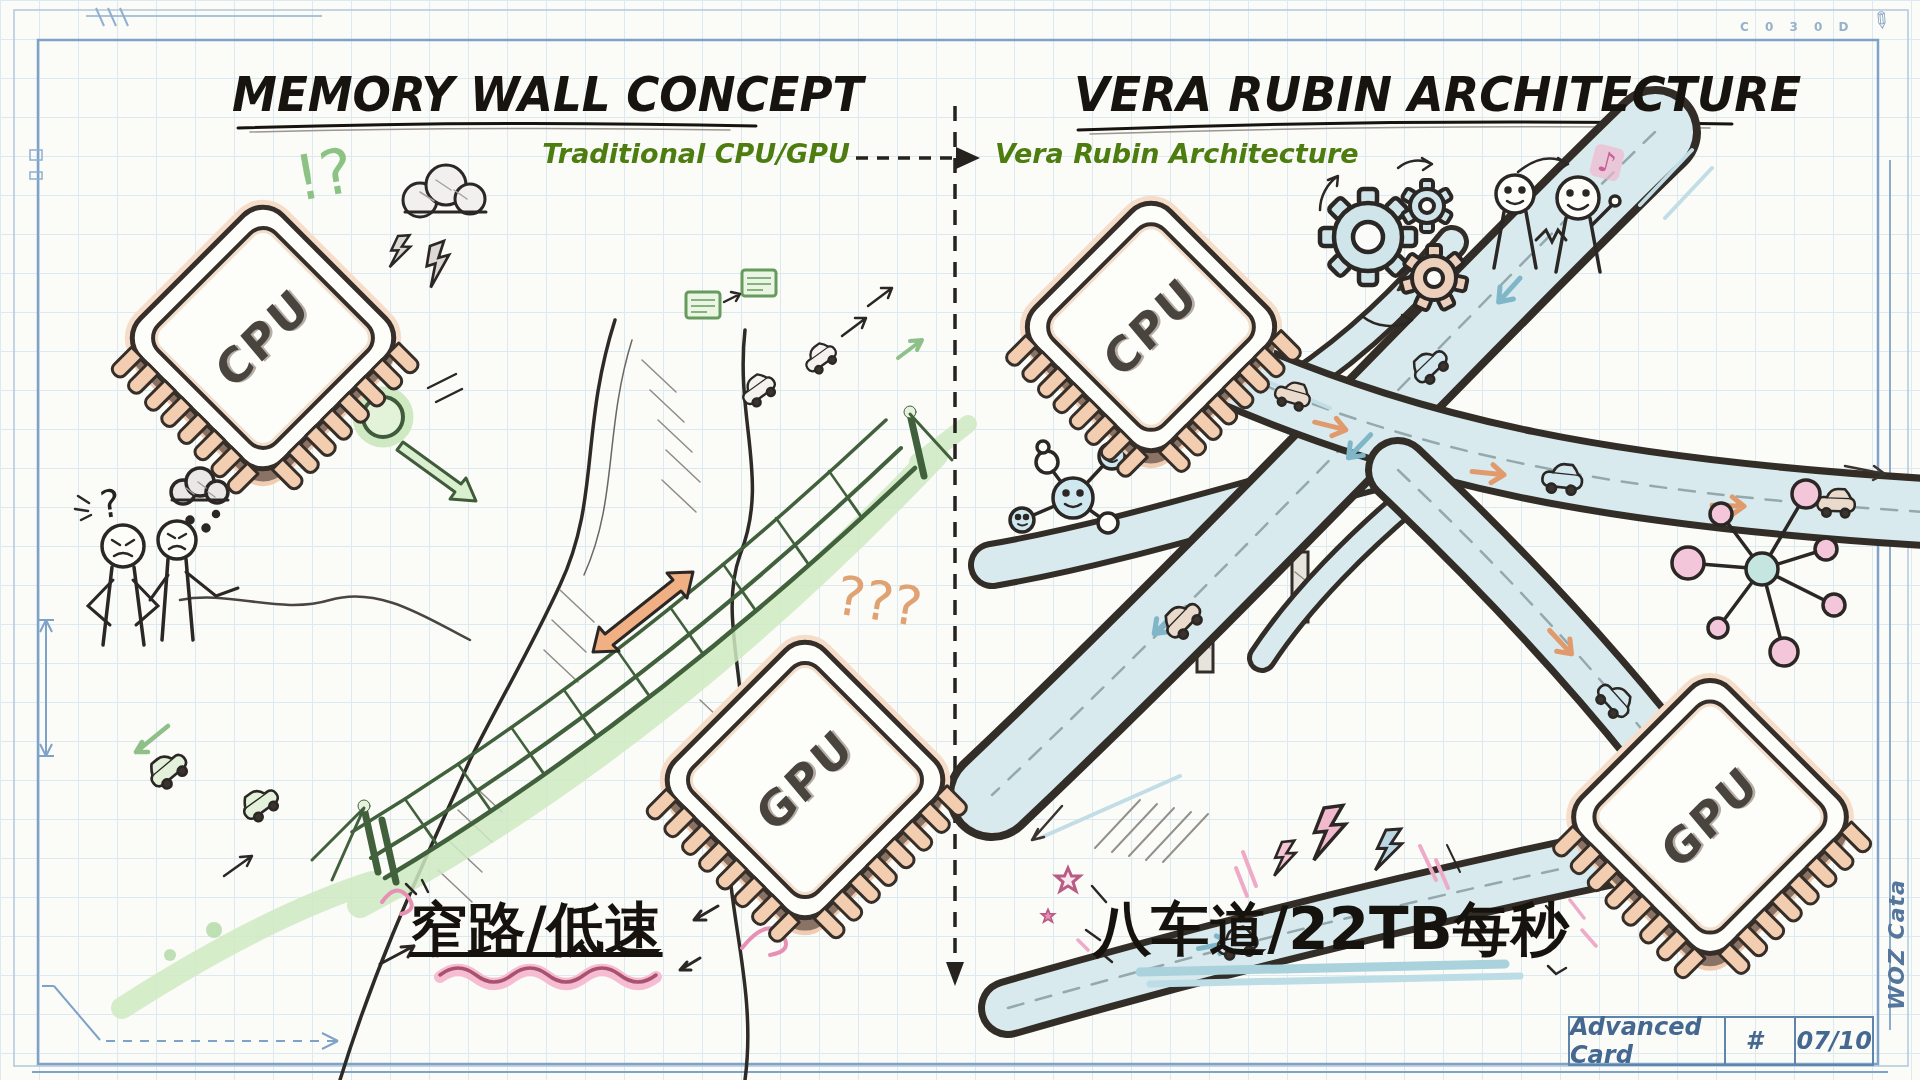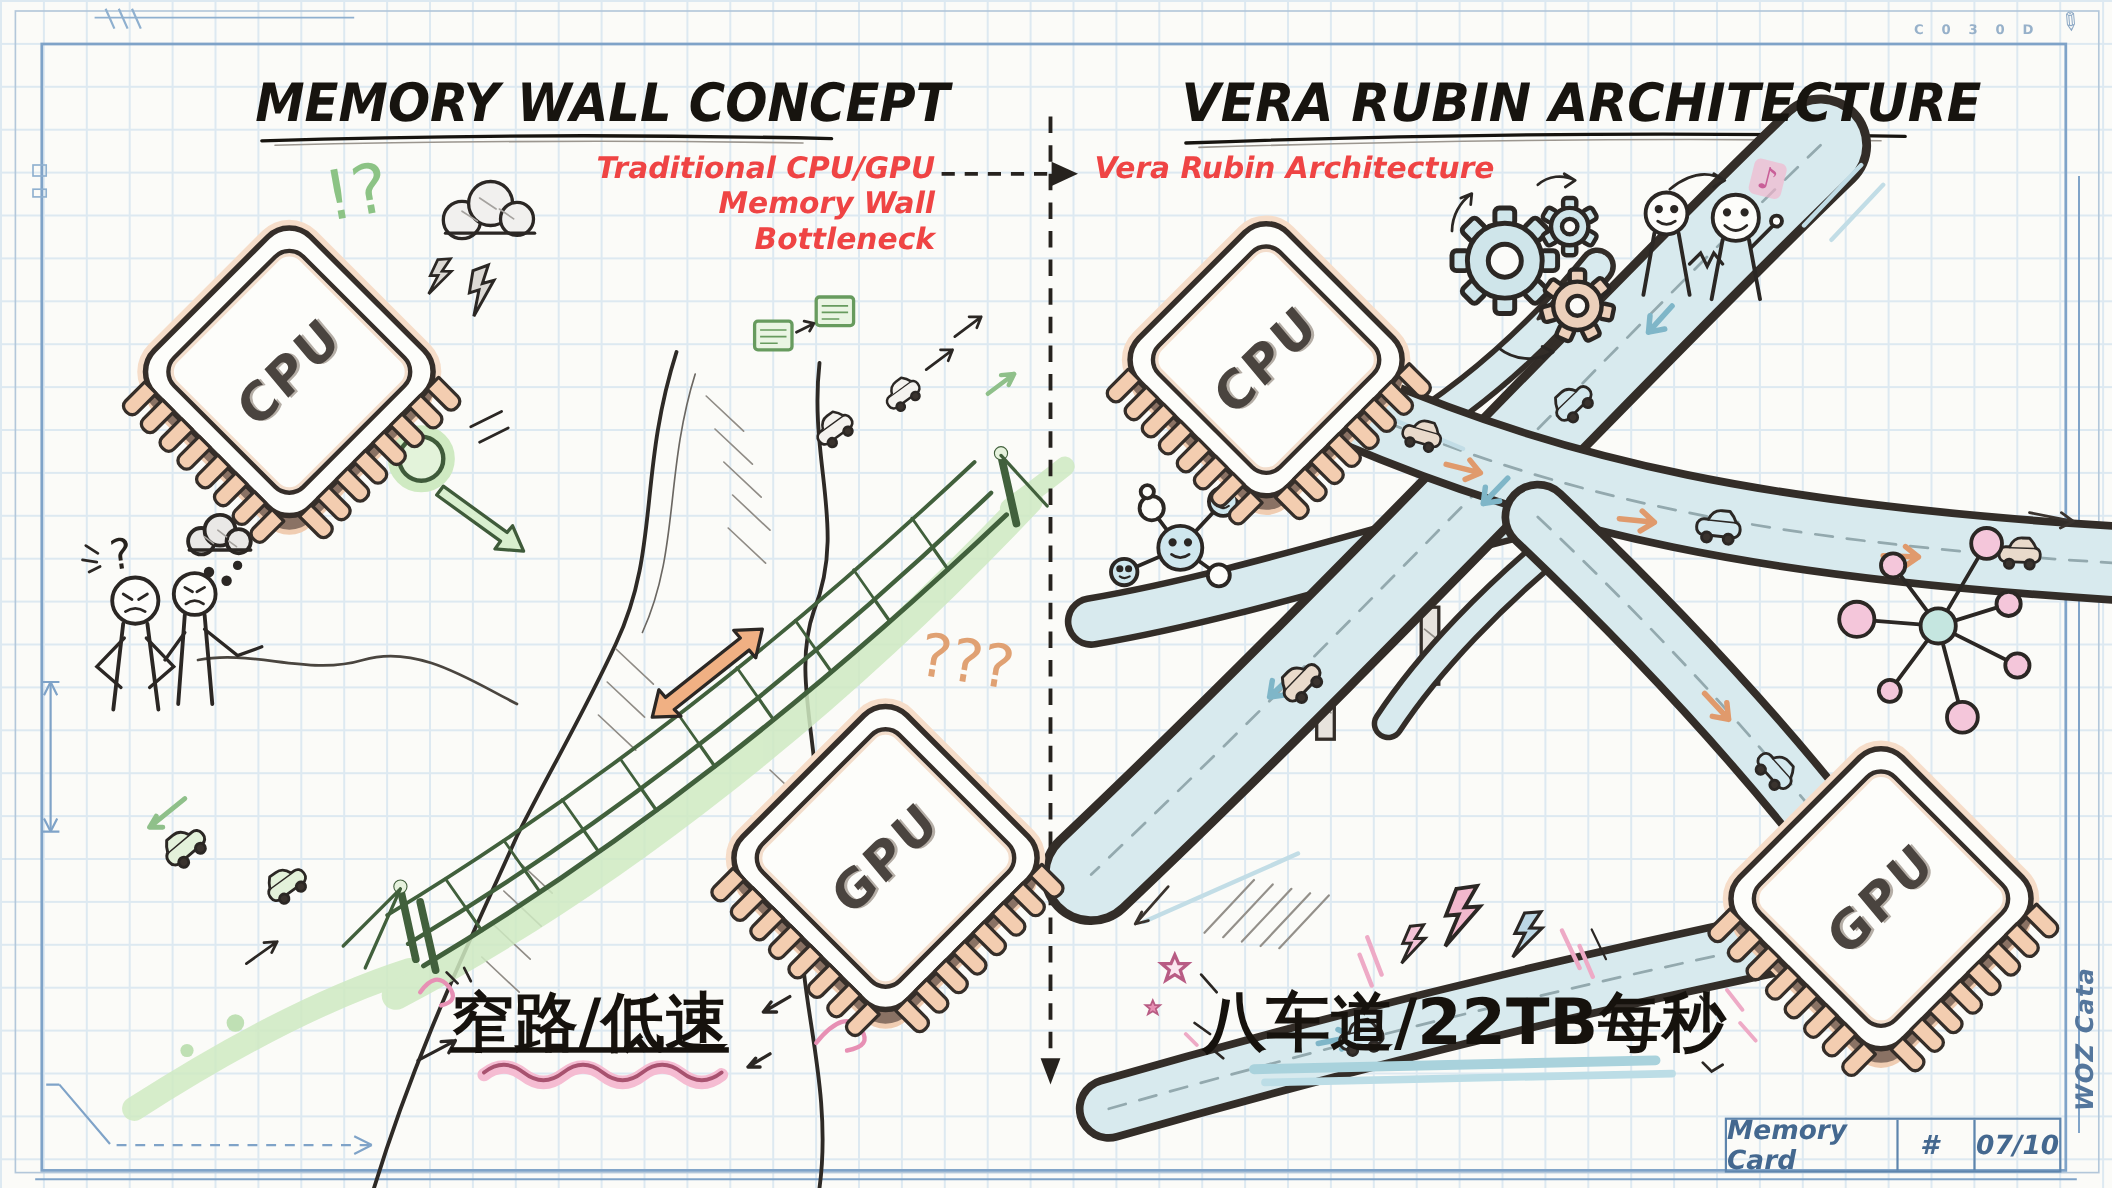--- a/index.html
+++ b/index.html
@@ -7,21 +7,21 @@
     width:1920px;height:1080px;position:relative;overflow:hidden;
     background-color:#fbfbf8;
     background-image:
       linear-gradient(#dde9f1 1.5px, transparent 1.5px),
       linear-gradient(90deg, #dde9f1 1.5px, transparent 1.5px);
     background-size:39px 39px;
     font-family:"DejaVu Sans",sans-serif;color:#201c18;
   }
   svg.art{position:absolute;left:0;top:0;z-index:2;}
   .title{position:absolute;z-index:5;font:700 italic 48px "DejaVu Sans",sans-serif;color:#17140f;white-space:nowrap;transform:scaleX(.94);transform-origin:left;}
-  .ann{position:absolute;z-index:5;font:600 italic 27px/32px "DejaVu Sans",sans-serif;color:#ef4444;}
+  .ann{position:absolute;z-index:5;font:600 italic 27px/32px "DejaVu Sans",sans-serif;color:#4d7c0f;}
   .caption{position:absolute;z-index:5;font:700 58px/1 "DejaVu Sans",sans-serif;color:#16120d;white-space:nowrap;transform:translateX(-50%);}
   .doodle-text{position:absolute;z-index:5;font:700 "DejaVu Sans",sans-serif;white-space:nowrap;}
   .chip{position:absolute;z-index:4;}
   .chip-body{position:relative;width:100%;height:100%;transform:rotate(-45deg);background:#fdfdfa;
     border:5px solid #352e29;border-radius:30px;
     box-shadow:-8px 8px 0 -1px #8a7264,-12px 12px 0 -2px #f0cdb2,0 0 0 5px #f6ddc9;}
   .chip-inner{position:absolute;inset:13px;border:4px solid #352e29;border-radius:20px;box-shadow:inset 0 0 0 3px #f3ddcb;}
   .chip-label{position:absolute;inset:0;display:flex;align-items:center;justify-content:center;
     font:800 46px "DejaVu Sans",sans-serif;color:#4a443f;letter-spacing:3px;transform:skewX(-5deg);
     text-shadow:2px 2px 0 #b5aea6;}
@@ -410,21 +410,20 @@
     <path d="M 1140,972 L 1505,964" stroke="#a9d2dc" stroke-width="9"></path>
     <path d="M 1150,984 L 1520,976" stroke="#bcdde6" stroke-width="7"></path>
   </g>
 </svg>
 
 <div class="title" style="left:232px;top:66px;">MEMORY WALL CONCEPT</div>
 <div class="title" style="left:1074px;top:66px;transform:scaleX(.96);">VERA RUBIN ARCHITECTURE</div>
 
 <div class="ann" style="left:530px;top:138px;width:320px;text-align:right;">
   <div>Traditional CPU/GPU</div>
-  <div>Memory Wall Bottleneck</div>
 </div>
 <div class="ann" style="left:995px;top:138px;width:380px;">
   <div>Vera Rubin Architecture</div>
 </div>
 
 <div class="chip" style="left:160px;top:235px;width:196px;height:196px;">
   <div class="chip-body">
     <div class="chip-inner"></div>
     <div class="chip-label">CPU</div>
   <div class="pin b" style="left: 5%;"></div>
@@ -514,20 +513,20 @@
 
 <div class="doodle-text" style="left:295px;top:138px;font-size:62px;color:#8cc385;transform:rotate(-10deg);">!?</div>
 <div class="doodle-text" style="left:836px;top:570px;font-size:54px;color:#e0a173;transform:rotate(9deg);">???</div>
 <div class="doodle-text" style="left:100px;top:482px;font-size:38px;color:#26221d;transform:rotate(-8deg);">?</div>
 <div class="note-chip">♪</div>
 
 <div class="caption" style="left:536px;top:900px;text-decoration:underline;" lang="zh">窄路/低速</div>
 <div class="caption" style="left:1331px;top:900px;" lang="zh">八车道/22TB每秒</div>
 
 <div class="titleblock">
-  <div class="cell c1">Memory Card</div>
+  <div class="cell c1">Advanced Card</div>
   <div class="cell c2">#</div>
   <div class="cell c3">07/10</div>
 </div>
 
 <div class="margin-note">WOZ Cata</div>
 <div class="corner-code">C 0 3 0 D</div>
 <div class="pencil">✎</div>
 
 </body></html>

